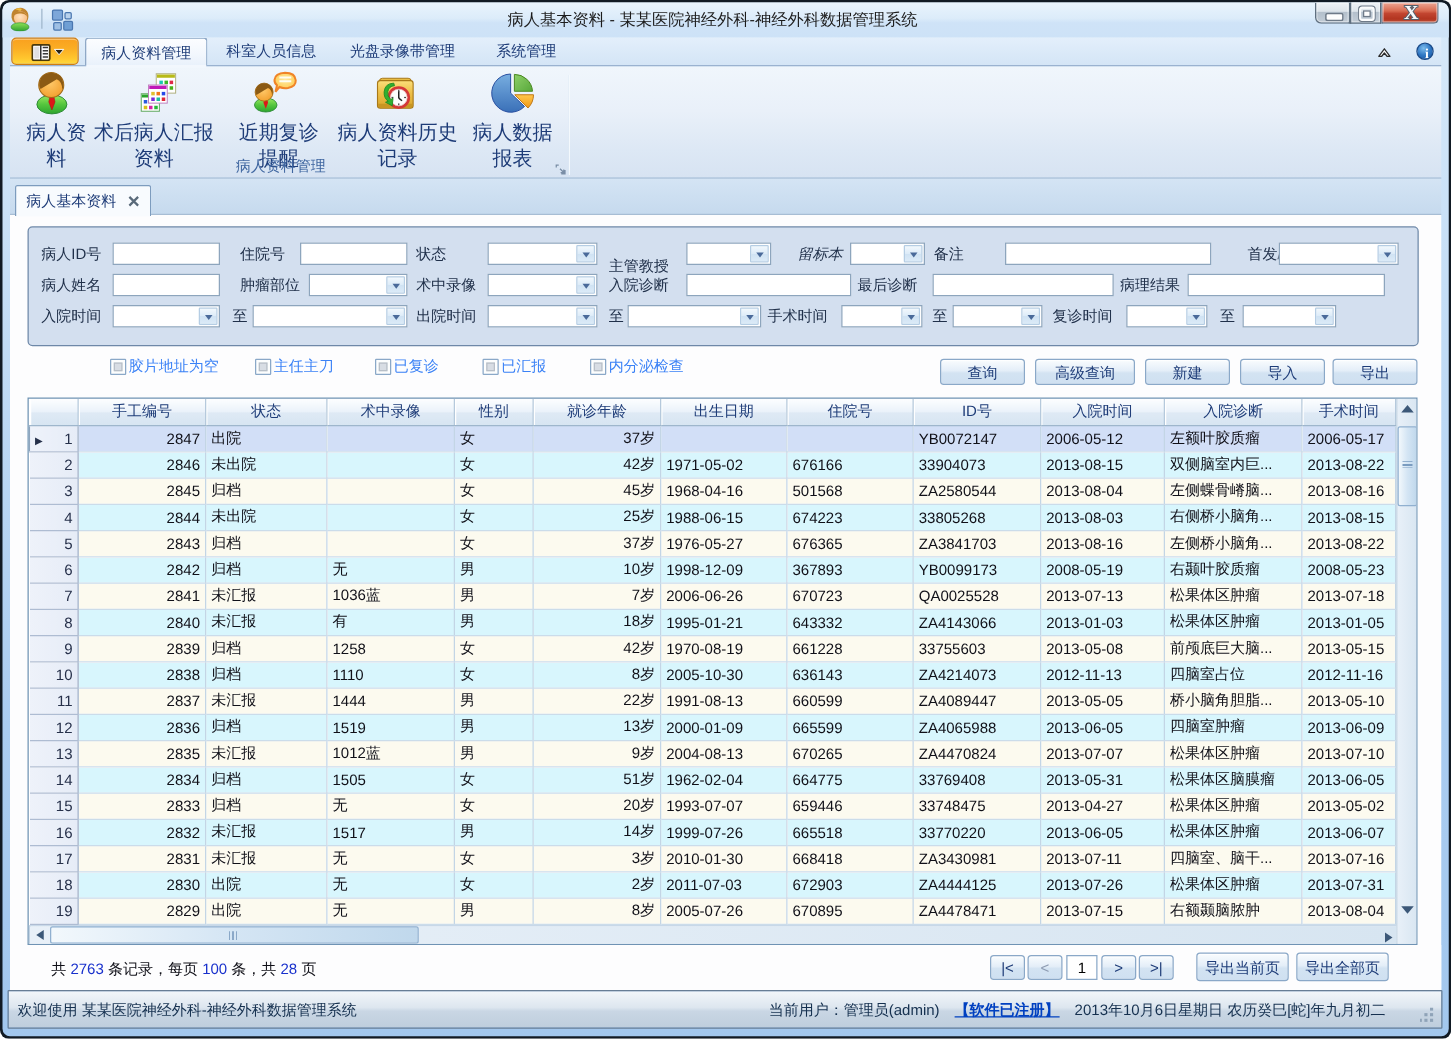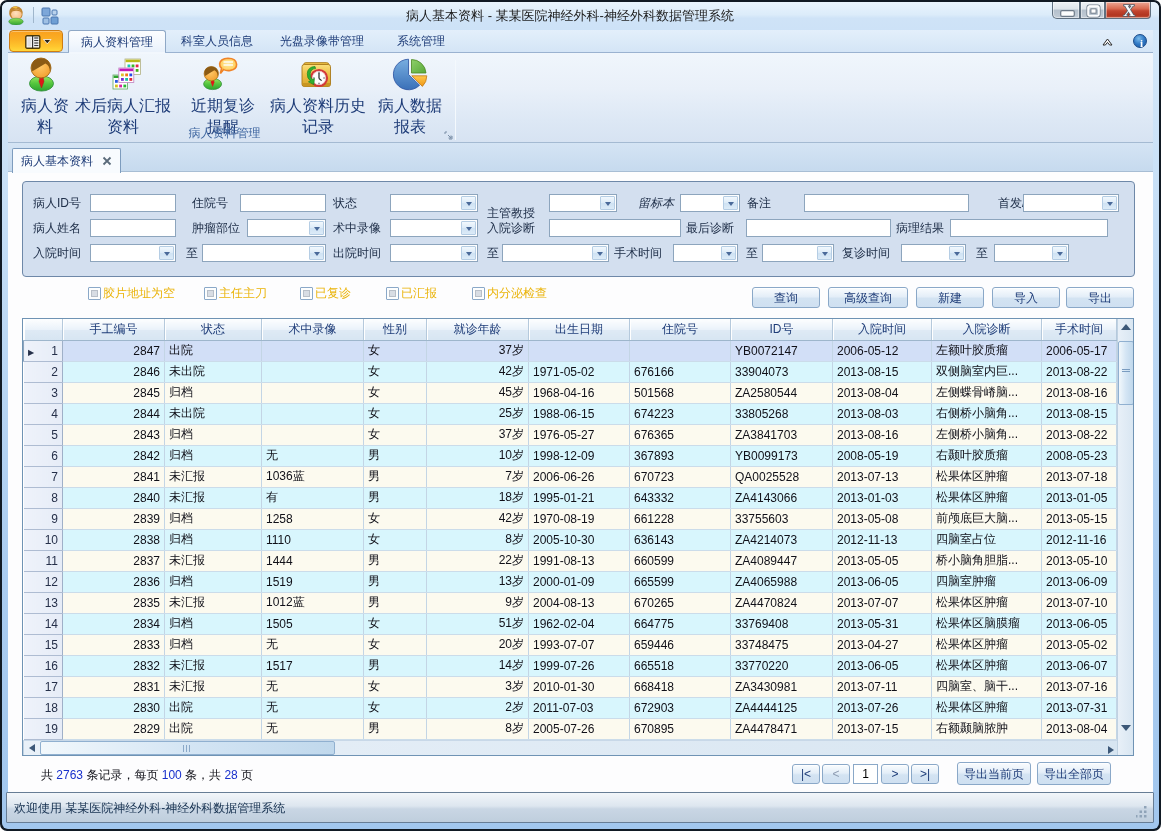--- a/index.html
+++ b/index.html
@@ -44,21 +44,21 @@
 .flbl{color:#20304a;font-size:12px;height:18px;line-height:18px;}
 .inp{background:#fff;border:1px solid #8da5bd;height:18px;}
 .sel{background:#fff;border:1px solid #8da5bd;height:18px;}
 .selbtn{position:absolute;right:1px;top:1px;width:15px;height:14px;
  background:linear-gradient(180deg,#f2f8fd 0%,#dcebf8 50%,#cfe2f3 51%,#dcebf8 100%);
  border:1px solid #b5cde4;border-radius:1px;}
 .selbtn:after{content:"";position:absolute;left:4px;top:5px;border-left:3.5px solid transparent;
  border-right:3.5px solid transparent;border-top:4px solid #4a6a9a;}
 
 .cb{width:13px;height:13px;background:#fdfefe;border:1px solid #8aa8c8;border-radius:1px;}
-.cblbl{color:#eab308;height:16px;line-height:15px;}
+.cblbl{color:#3b82f6;height:16px;line-height:15px;}
 .btn{border:1px solid #8aa8c8;border-radius:3px;color:#1e3c78;text-align:center;
  background:linear-gradient(180deg,#f9fcfe 0%,#e4eef8 45%,#d3e3f2 55%,#cfe0f1 100%);
  box-shadow:inset 0 1px 0 rgba(255,255,255,.8);font-size:12px;}
 
 #grid{left:22px;top:318px;width:1112px;height:438px;border:1px solid #6f93b4;background:#fff;overflow:hidden;}
 table{border-collapse:collapse;table-layout:fixed;}
 #gtable{position:absolute;left:0;top:0;width:1093px;}
 #gtable td,#gtable th{overflow:hidden;white-space:nowrap;padding:0 4px 0 4px;height:21px;
  border-right:1px solid #c3d5e5;border-bottom:1px solid #cbdcea;font-weight:normal;font-size:12px;color:#101018;}
 #gtable th{height:21px;background:linear-gradient(180deg,#fdfeff 0%,#eaf2fa 50%,#dfeaf5 51%,#d7e5f2 100%);
@@ -688,20 +688,21 @@
 <div class="abs" style="left:41px;top:767px;color:#101018">共 <span style="color:#1830cc">2763</span> 条记录，每页 <span style="color:#1830cc">100</span> 条，共 <span style="color:#1830cc">28</span> 页</div>
 <div class="abs btn pbtn" style="left:792px;line-height:19px;color:#1e3c78">|&lt;</div>
 <div class="abs btn pbtn" style="left:822px;line-height:19px;color:#8e9cb2">&lt;</div>
 <div class="abs btn pbtn" style="left:881px;line-height:19px;color:#1e3c78">&gt;</div>
 <div class="abs btn pbtn" style="left:911px;line-height:19px;color:#1e3c78">&gt;|</div>
 <div class="abs" style="left:853px;top:764px;width:25px;height:20px;background:#fff;border:1px solid #8aa8c8;text-align:center;line-height:19px">1</div>
 <div class="abs btn" style="left:957px;top:762px;width:74px;height:23px;line-height:22px">导出当前页</div>
 <div class="abs btn" style="left:1037px;top:762px;width:74px;height:23px;line-height:22px">导出全部页</div>
 <div class="abs" id="statusbar"></div>
 <div class="abs" style="left:14px;top:800px;color:#15304f">欢迎使用 某某医院神经外科-神经外科数据管理系统</div>
+<div class="abs" style="left:615px;top:800px;color:#15304f">当前用户：管理员(admin)　<span style="color:#0040c0;font-weight:bold;text-decoration:underline">【软件已注册】</span>　2013年10月6日星期日 农历癸巳[蛇]年九月初二</div>
 <svg class="abs" style="left:1136px;top:806px" width="12" height="12" viewBox="0 0 12 12">
 <g fill="#8fa3b8">
         <rect x="8" y="0" width="2.5" height="2.5"></rect>
         <rect x="8" y="4.5" width="2.5" height="2.5"></rect>
         <rect x="8" y="9" width="2.5" height="2.5"></rect>
         <rect x="3.5" y="4.5" width="2.5" height="2.5"></rect>
         <rect x="3.5" y="9" width="2.5" height="2.5"></rect>
         <rect x="-1" y="9" width="2.5" height="2.5"></rect>
       </g>
 </svg>

